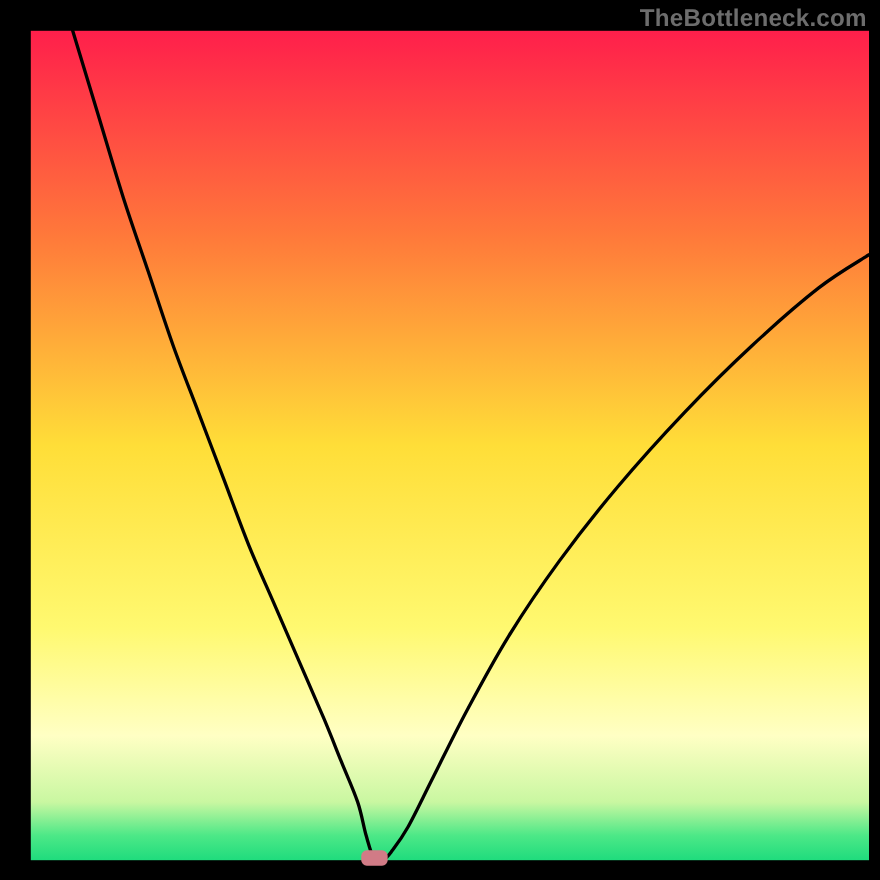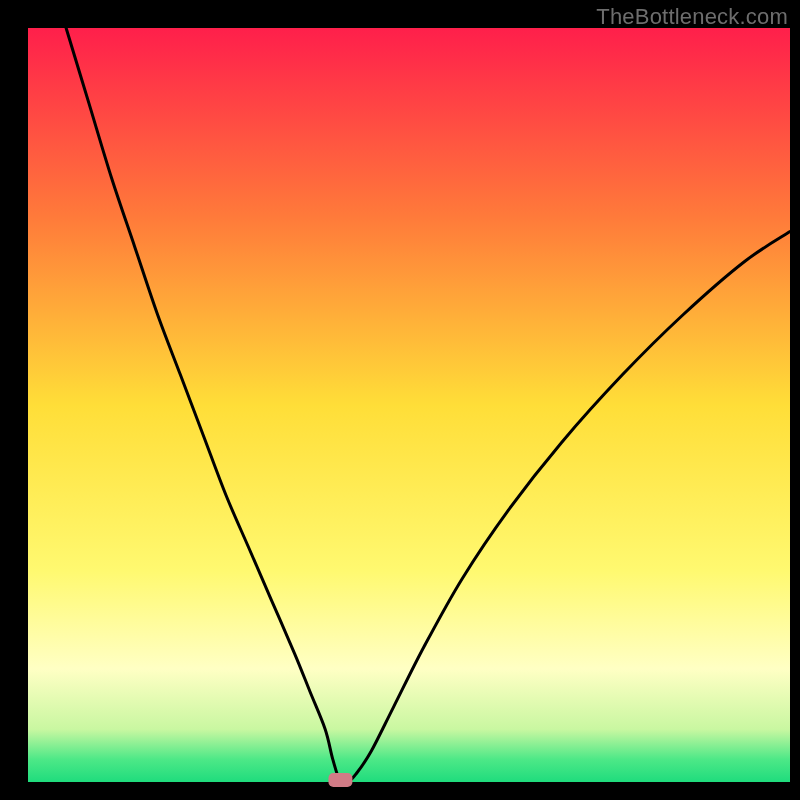--- a/index.html
+++ b/index.html
@@ -16,21 +16,21 @@
     width: 800px;
     height: 800px;
     background: #000;
   }
   .watermark {
     position: absolute;
     top: 4px;
     right: 12px;
     color: #6d6d6d;
     font-size: 22px;
-    font-weight: 400;
+    font-weight: 700;
     letter-spacing: 0.2px;
     z-index: 5;
     user-select: none;
   }
   svg.plot {
     position: absolute;
     left: 0;
     top: 0;
     width: 800px;
     height: 800px;

